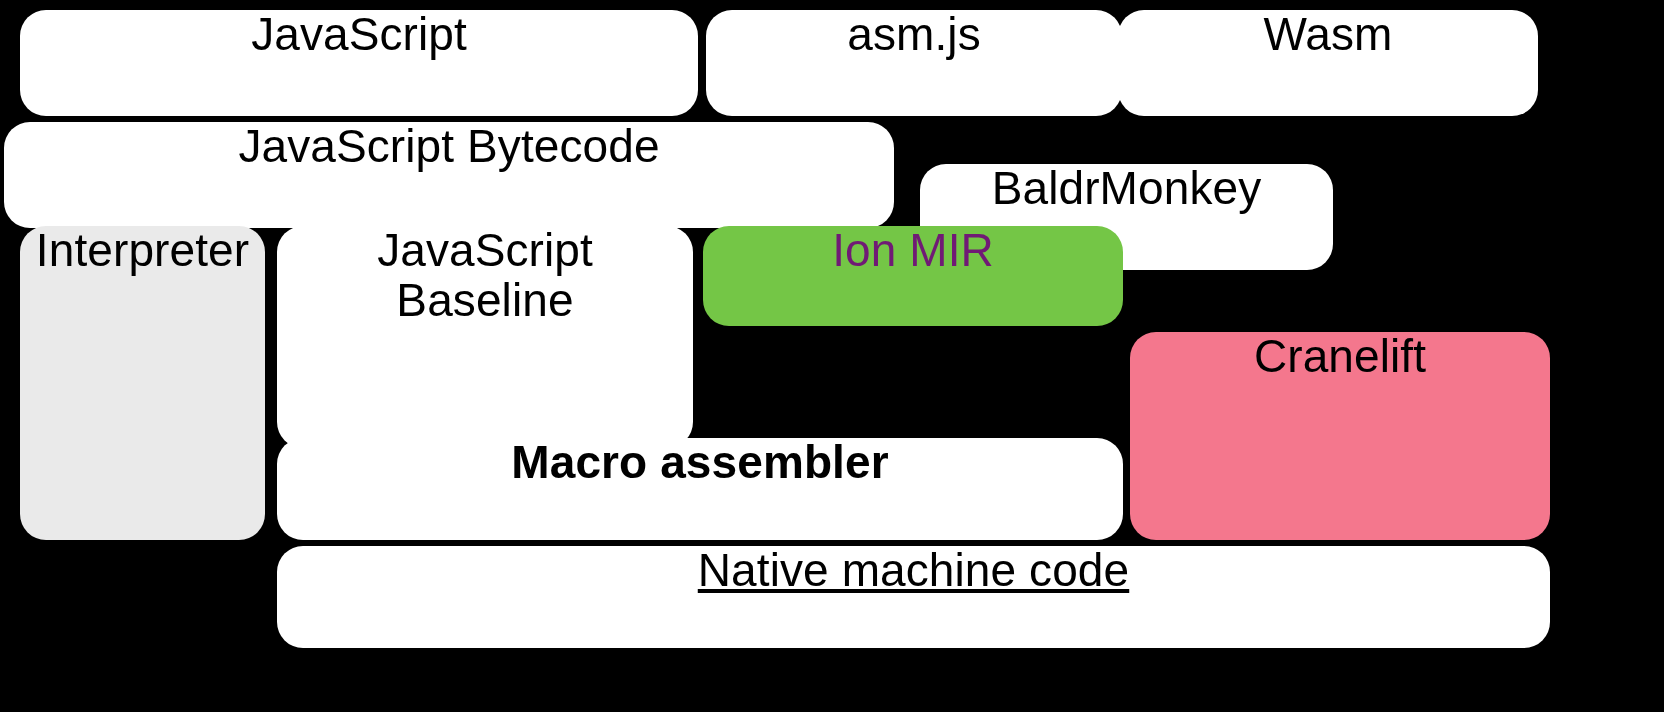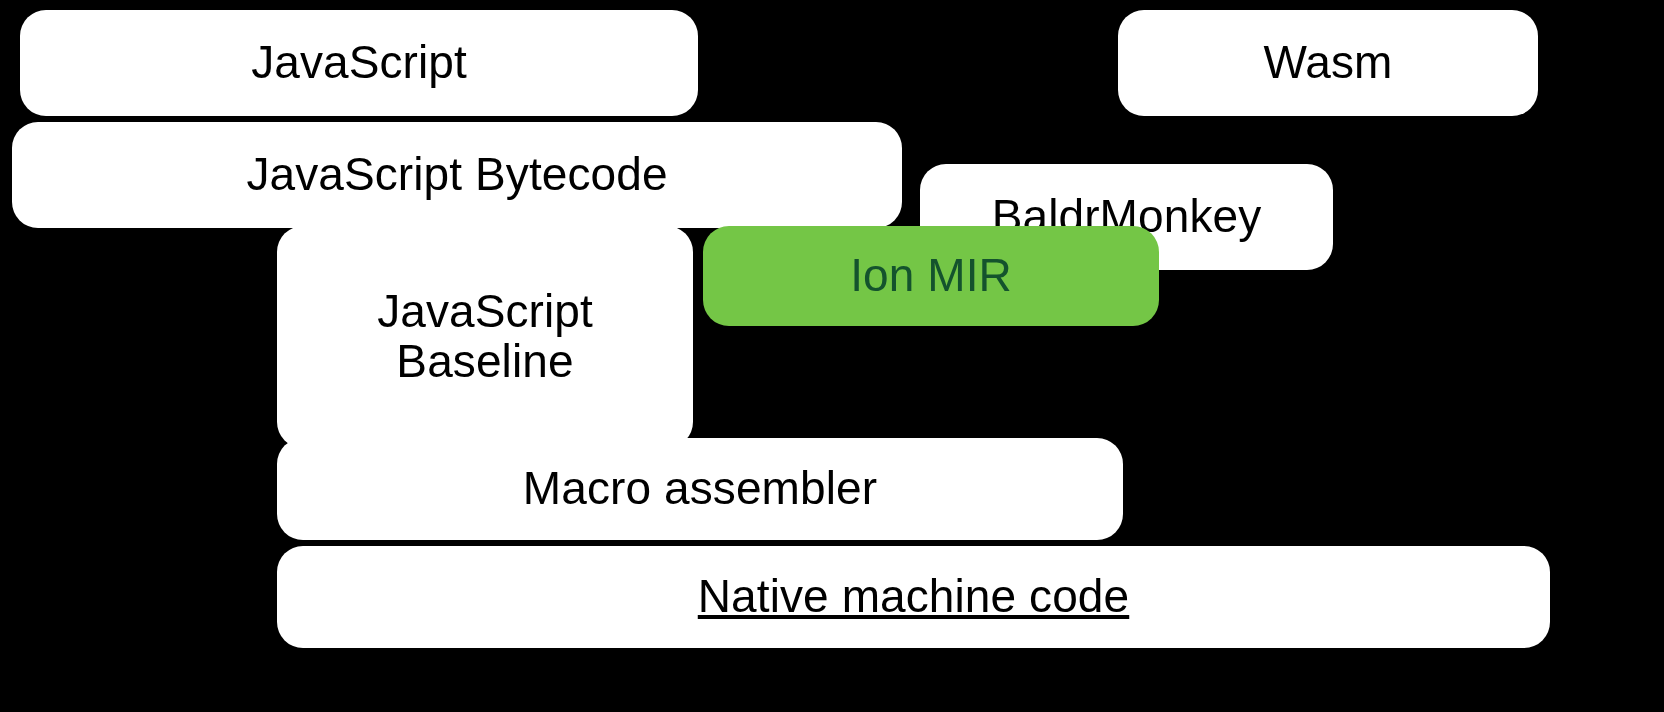--- a/index.html
+++ b/index.html
@@ -15,21 +15,21 @@
     position: relative;
     width: 1664px;
     height: 712px;
     background: #000000;
     overflow: hidden;
   }
   .node {
     position: absolute;
     box-sizing: border-box;
     display: flex;
-    align-items: center;
+    align-items: flex-start;
     justify-content: center;
     text-align: center;
     border-radius: 26px;
     background: #ffffff;
     color: #000000;
     font-size: 46px;
     line-height: 1.08;
     font-weight: 400;
     letter-spacing: 0.1px;
     white-space: pre-line;
@@ -39,21 +39,24 @@
   .node.fill-white  { background: #ffffff; }
   .node.fill-gray   { background: #eaeaea; }
   .node.fill-green  { background: #74c646; }
   .node.fill-pink   { background: #f4778d; }
 </style>
 </head>
 <body>
 
 <div id="canvas" style="background: rgb(0, 0, 0);">
     <div class="node fill-white" style="left: 20px; top: 10px; width: 678px; height: 106px; background: rgb(255, 255, 255); color: rgb(0, 0, 0);"><span>JavaScript</span></div>
+    <div class="node fill-white" style="left: 706px; top: 10px; width: 416px; height: 106px; background: rgb(255, 255, 255); color: rgb(0, 0, 0);"><span>asm.js</span></div>
     <div class="node fill-white" style="left: 1118px; top: 10px; width: 420px; height: 106px; background: rgb(255, 255, 255); color: rgb(0, 0, 0);"><span>Wasm</span></div>
-    <div class="node fill-white" style="left: 12px; top: 122px; width: 890px; height: 106px; background: rgb(255, 255, 255); color: rgb(0, 0, 0);"><span>JavaScript Bytecode</span></div>
+    <div class="node fill-white" style="left: 4px; top: 122px; width: 890px; height: 106px; background: rgb(255, 255, 255); color: rgb(0, 0, 0);"><span>JavaScript Bytecode</span></div>
     <div class="node fill-white" style="left: 920px; top: 122px; width: 413px; height: 106px; background: rgb(255, 255, 255); color: rgb(0, 0, 0); margin-top: 42px;"><span>BaldrMonkey</span></div>
+    <div class="node fill-gray" style="left: 20px; top: 226px; width: 245px; height: 314px; background: rgb(234, 234, 234); color: rgb(0, 0, 0);"><span>Interpreter</span></div>
     <div class="node fill-white" style="left: 277px; top: 226px; width: 416px; height: 222px; background: rgb(255, 255, 255); color: rgb(0, 0, 0);"><span>JavaScript
 Baseline</span></div>
-    <div class="node fill-green" style="left: 703px; top: 226px; width: 456px; height: 100px; background: rgb(116, 198, 70); color: #14532d;"><span>Ion MIR</span></div>
-    <div class="node fill-white" style="left: 277px; top: 438px; width: 846px; height: 102px; background: rgb(255, 255, 255); color: rgb(0, 0, 0);"><span>Macro assembler</span></div>
+    <div class="node fill-green" style="left: 703px; top: 226px; width: 420px; height: 100px; background: rgb(116, 198, 70); color: #701a75;"><span>Ion MIR</span></div>
+    <div class="node fill-pink" style="left: 1130px; top: 332px; width: 420px; height: 208px; background: rgb(244, 119, 141); color: rgb(0, 0, 0);"><span>Cranelift</span></div>
+    <div class="node fill-white" style="left: 277px; top: 438px; width: 846px; height: 102px; background: rgb(255, 255, 255); color: rgb(0, 0, 0); font-weight: bold;"><span>Macro assembler</span></div>
     <div class="node fill-white" style="left: 277px; top: 546px; width: 1273px; height: 102px; background: rgb(255, 255, 255); color: rgb(0, 0, 0); text-decoration: underline;"><span>Native machine code</span></div>
   </div>
 
 </body></html>

